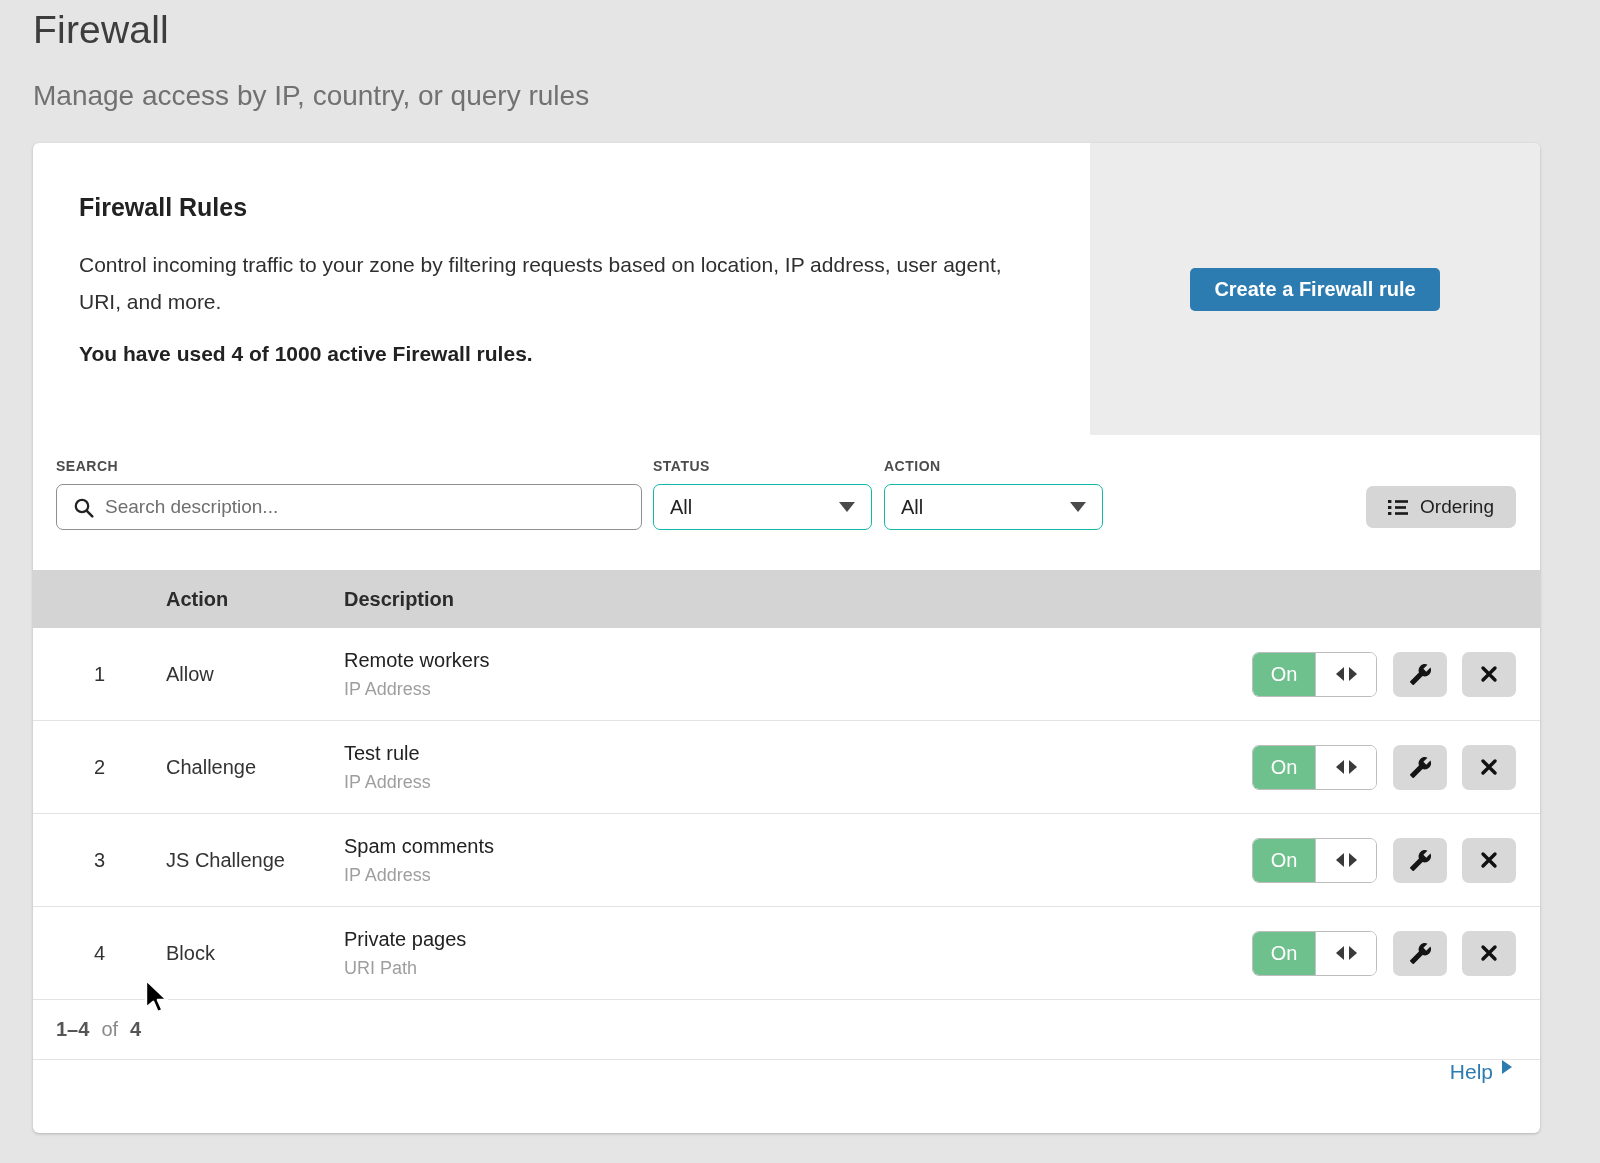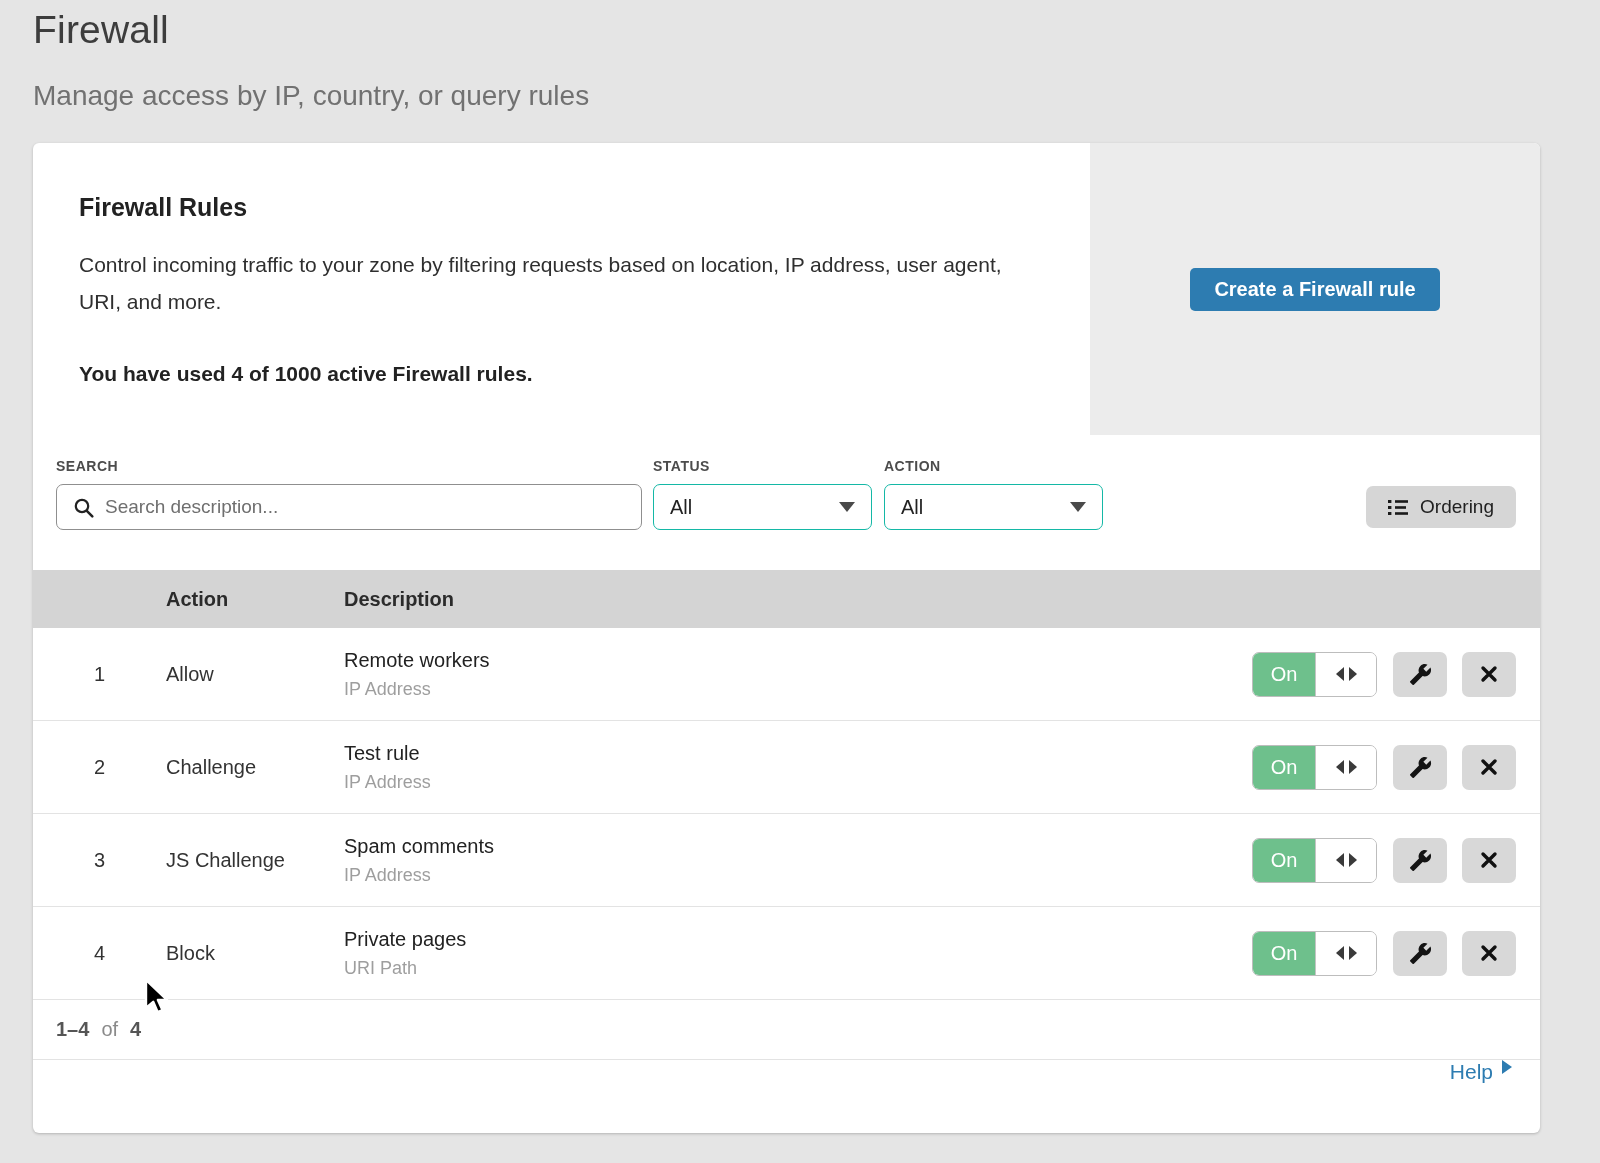--- a/index.html
+++ b/index.html
@@ -23,21 +23,21 @@
     position:absolute; left:33px; top:143px; width:1507px; height:990px;
     background:#ffffff; border-radius:6px;
     box-shadow:0 1px 3px rgba(0,0,0,0.22);
   }
 
   
   .intro { display:flex; height:292px; }
   .intro-left { flex:1; padding:50px 70px 0 46px; }
   .intro-heading { font-size:25px; font-weight:700; color:#222; margin-bottom:24px; }
   .intro-desc { font-size:21px; line-height:37px; color:#2f2f2f; max-width:950px; }
-  .intro-usage { margin-top:42px; font-size:21px; font-weight:700; color:#222; }
+  .intro-usage { margin-top:22px; font-size:21px; font-weight:700; color:#222; }
   .intro-right {
     width:450px; background:#ececec; border-radius:0 6px 0 0;
     display:flex; align-items:center; justify-content:center;
   }
   .create-btn {
     background:#2d7cb1; color:#fff; border:none; cursor:pointer;
     font-family:inherit; font-size:20px; font-weight:600;
     padding:0 24px; height:43px; border-radius:5px;
   }
 

